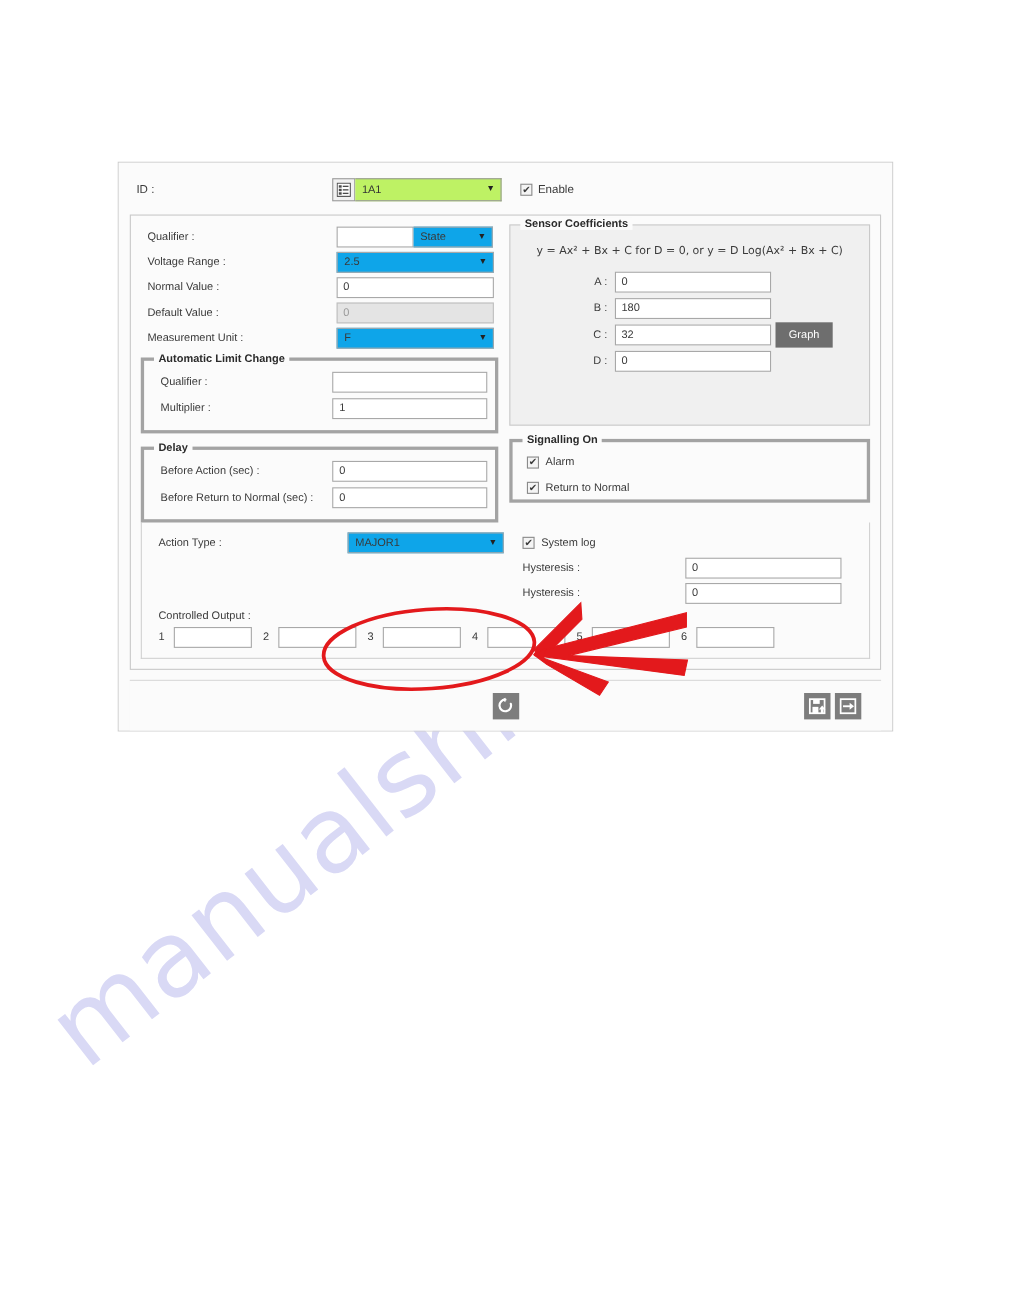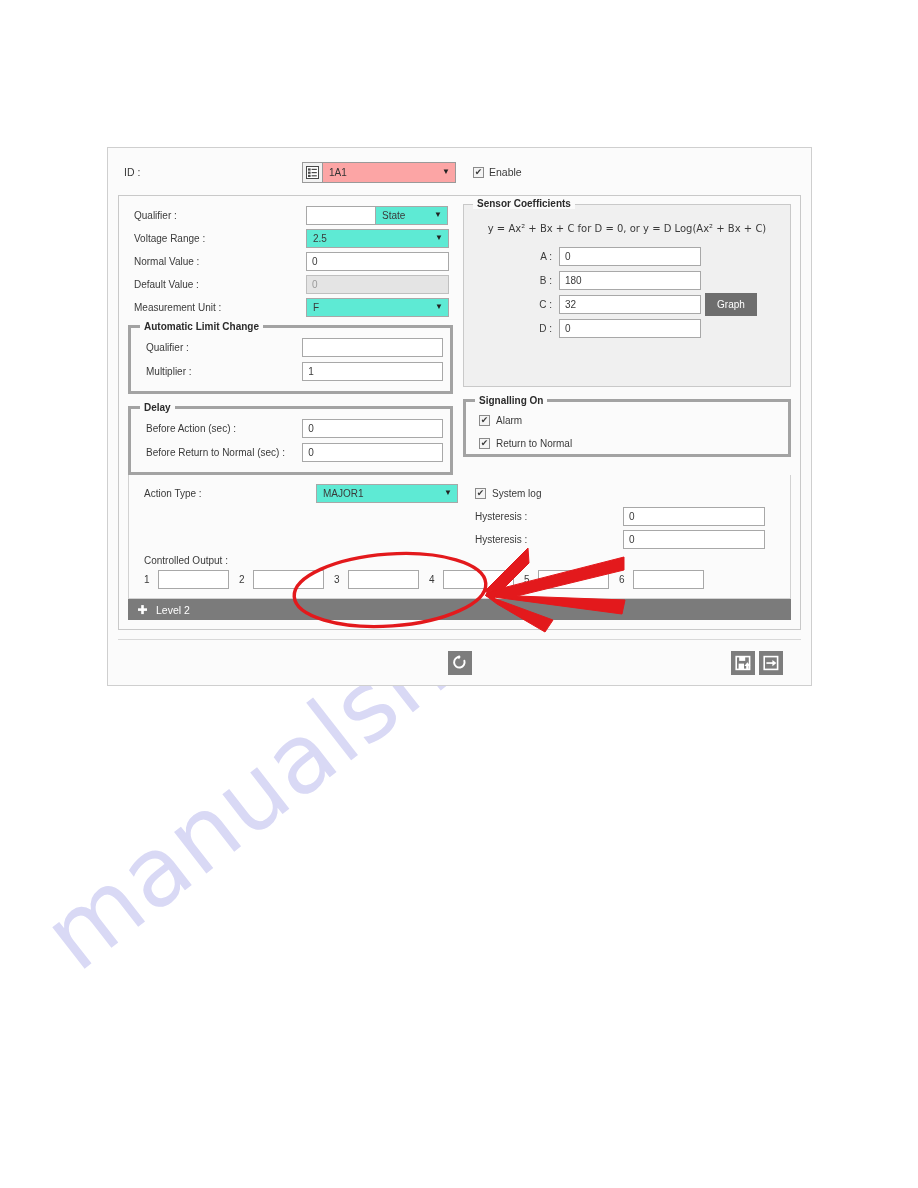--- a/index.html
+++ b/index.html
@@ -56,21 +56,21 @@
   .idrow{display:flex;align-items:center;height:24px;margin:2px 0 12px 6px;}
   .idlabel{font-size:10.5px;color:#3a3a3a;width:178px;}
   .idpicker{display:flex;align-items:stretch;height:21px;}
   .gridicon{
     width:21px;height:21px;border:1px solid #9a9a9a;background:#f2f2f2;
     box-sizing:border-box;display:flex;align-items:center;justify-content:center;
     cursor:pointer;
   }
   .gridicon svg{display:block;}
   .idselect{
-    width:133px;height:21px;border:1px solid #9a9a9a;border-left:none;background:#fca5a5;
+    width:133px;height:21px;border:1px solid #9a9a9a;border-left:none;background:#bef264;
     box-sizing:border-box;display:flex;align-items:center;justify-content:space-between;
     padding:0 5px 0 6px;font-size:10px;color:#333;cursor:pointer;
   }
   .caret{font-size:8px;color:#222;line-height:1;}
   .enable{display:flex;align-items:center;gap:5px;margin-left:17px;font-size:10.5px;color:#3a3a3a;}
 
   .chk{
     width:11px;height:11px;border:1px solid #8a8a8a;background:#f4f4f4;
     box-sizing:border-box;display:inline-flex;align-items:center;justify-content:center;
     font-size:9px;color:#3a3a3a;line-height:1;cursor:pointer;
@@ -96,21 +96,21 @@
 
   .frow{display:flex;align-items:center;height:22px;margin-bottom:1px;}
   .flab{font-size:10px;color:#3a3a3a;width:178px;padding-left:6px;box-sizing:border-box;}
   .fin{
     height:19px;border:1px solid #a8a8a8;background:#ffffff;
     box-sizing:border-box;font-size:10px;color:#3a3a3a;
     display:flex;align-items:center;padding:0 5px;
   }
   .fin.disabled{background:#e4e4e4;color:#9a9a9a;border-color:#bfbfbf;}
   .fsel{
-    height:19px;border:1px solid #a8a8a8;background:#5eead4;box-sizing:border-box;
+    height:19px;border:1px solid #a8a8a8;background:#0ea5e9;box-sizing:border-box;
     font-size:10px;color:#3a3a3a;display:flex;align-items:center;
     justify-content:space-between;padding:0 5px 0 6px;cursor:pointer;
   }
   .w143{width:143px;}
   .w70{width:70px;}
   .w72{width:72px;}
 
   
   .fs{
     border:3px solid #a3a3a3;margin-top:7px;padding:4px 7px 7px 7px;
@@ -384,29 +384,20 @@
               <span class="ctrlnum">5</span>
               <span class="ctrlin"></span>
             </div>
             <div class="ctrlcell" style="margin-right:0;">
               <span class="ctrlnum">6</span>
               <span class="ctrlin"></span>
             </div>
           </div>
         </div>
 
-        <div class="levelbar" style="margin-top:0;">
-          <span class="lvlicon">
-            <svg width="11" height="11" viewBox="0 0 11 11">
-              <rect x="1" y="4.3" width="9" height="2.6" fill="#ffffff"></rect>
-              <rect x="4.2" y="1.1" width="2.6" height="9" fill="#ffffff"></rect>
-            </svg>
-          </span>
-          <span>Level 2</span>
-        </div>
 
       </div>
 
       <div class="footer" style="position:relative;">
         <div class="center-wrap">
           <div class="iconbtn">
             <svg width="15" height="15" viewBox="0 0 16 16">
               <path d="M8 2.2 A5.6 5.6 0 1 0 13.2 6.2" stroke="#ffffff" stroke-width="2.1" fill="none" stroke-linecap="round"></path>
               <polygon points="8,0 8,4.6 4.6,2.3" fill="#ffffff"></polygon>
             </svg>

